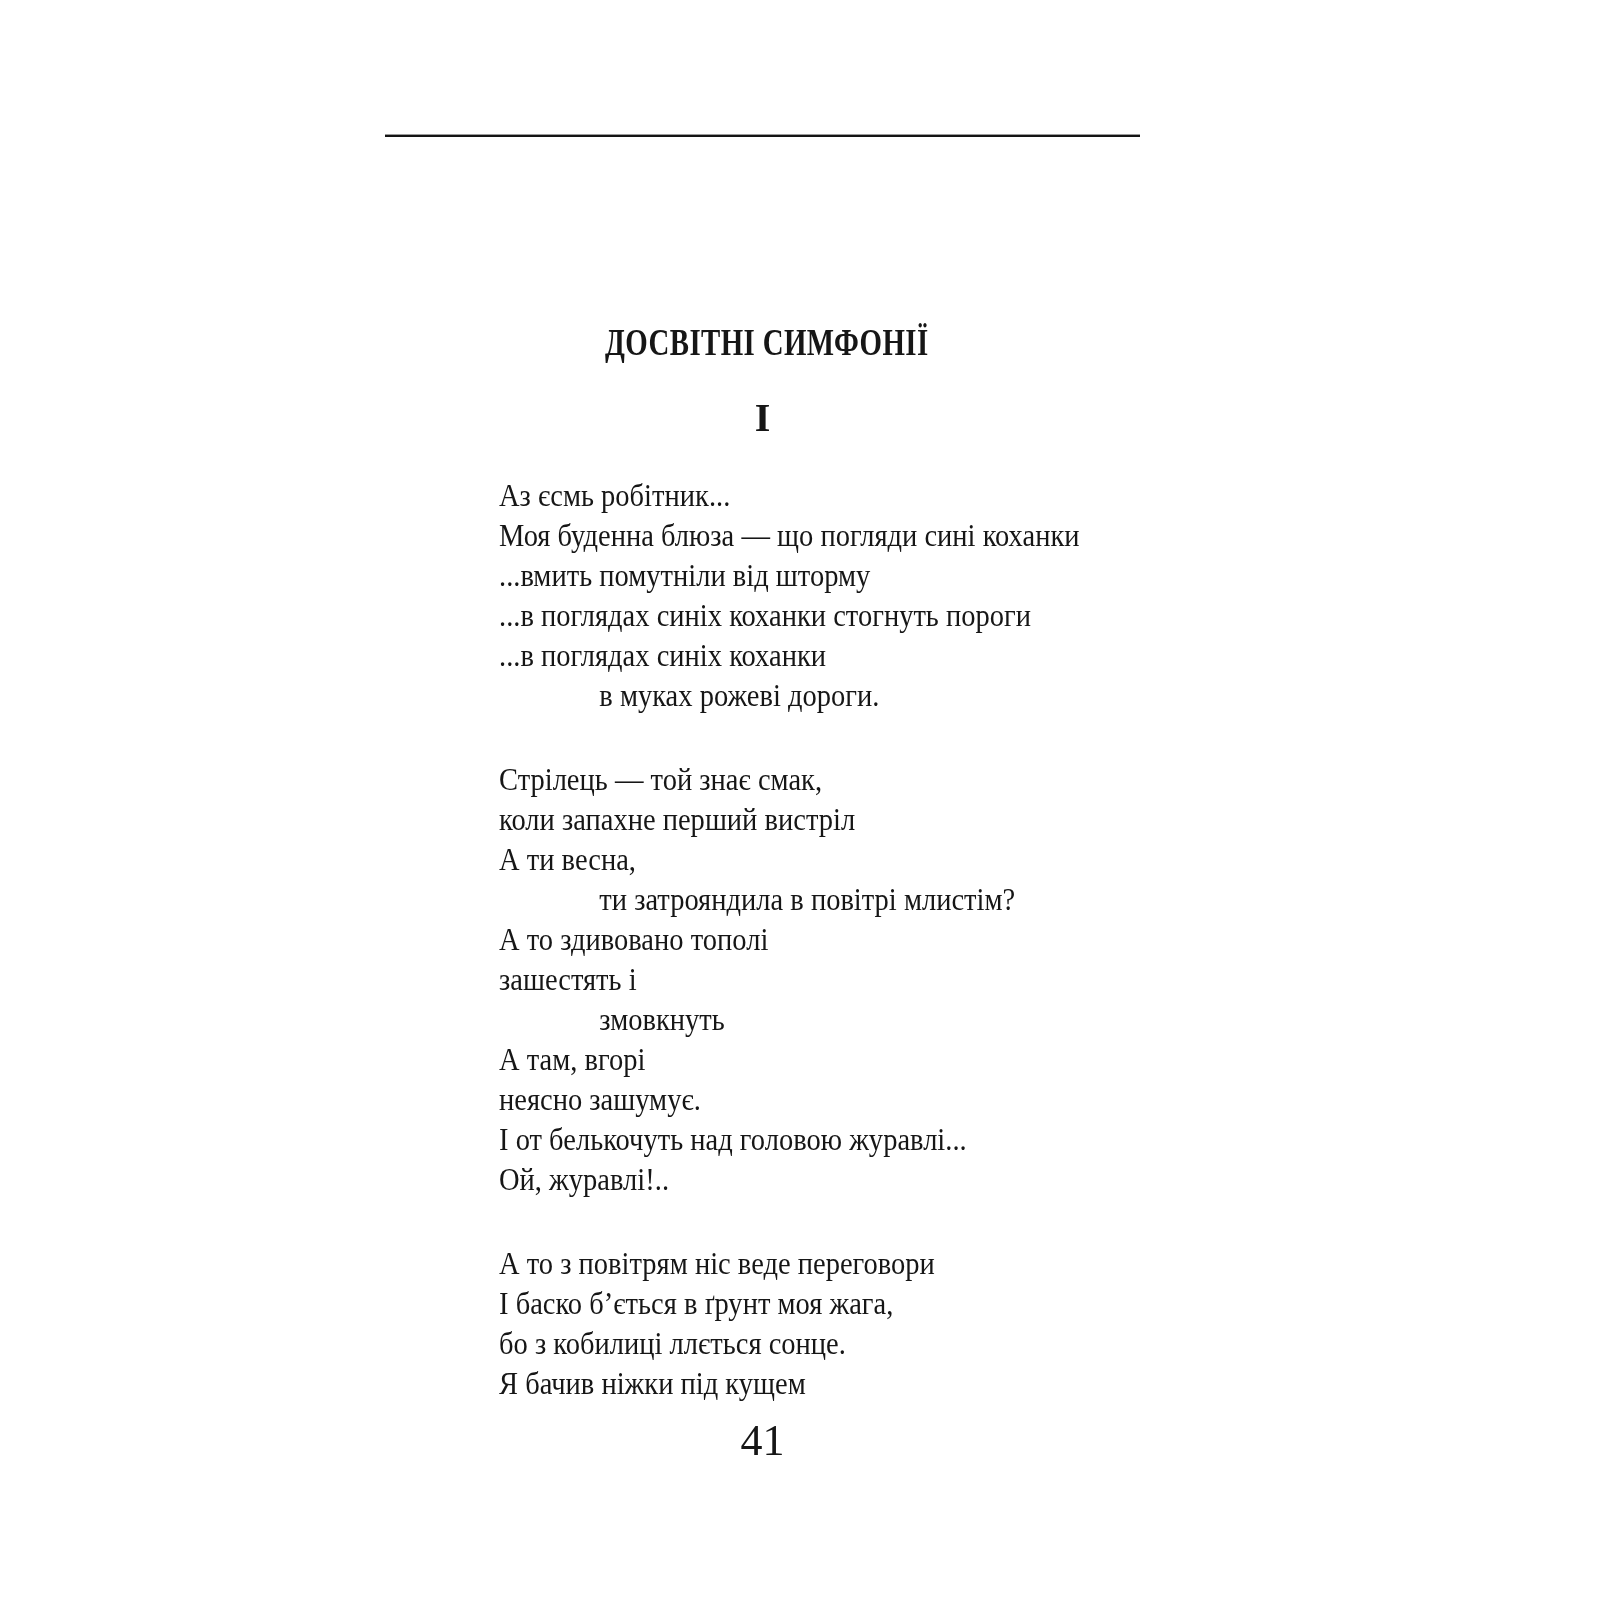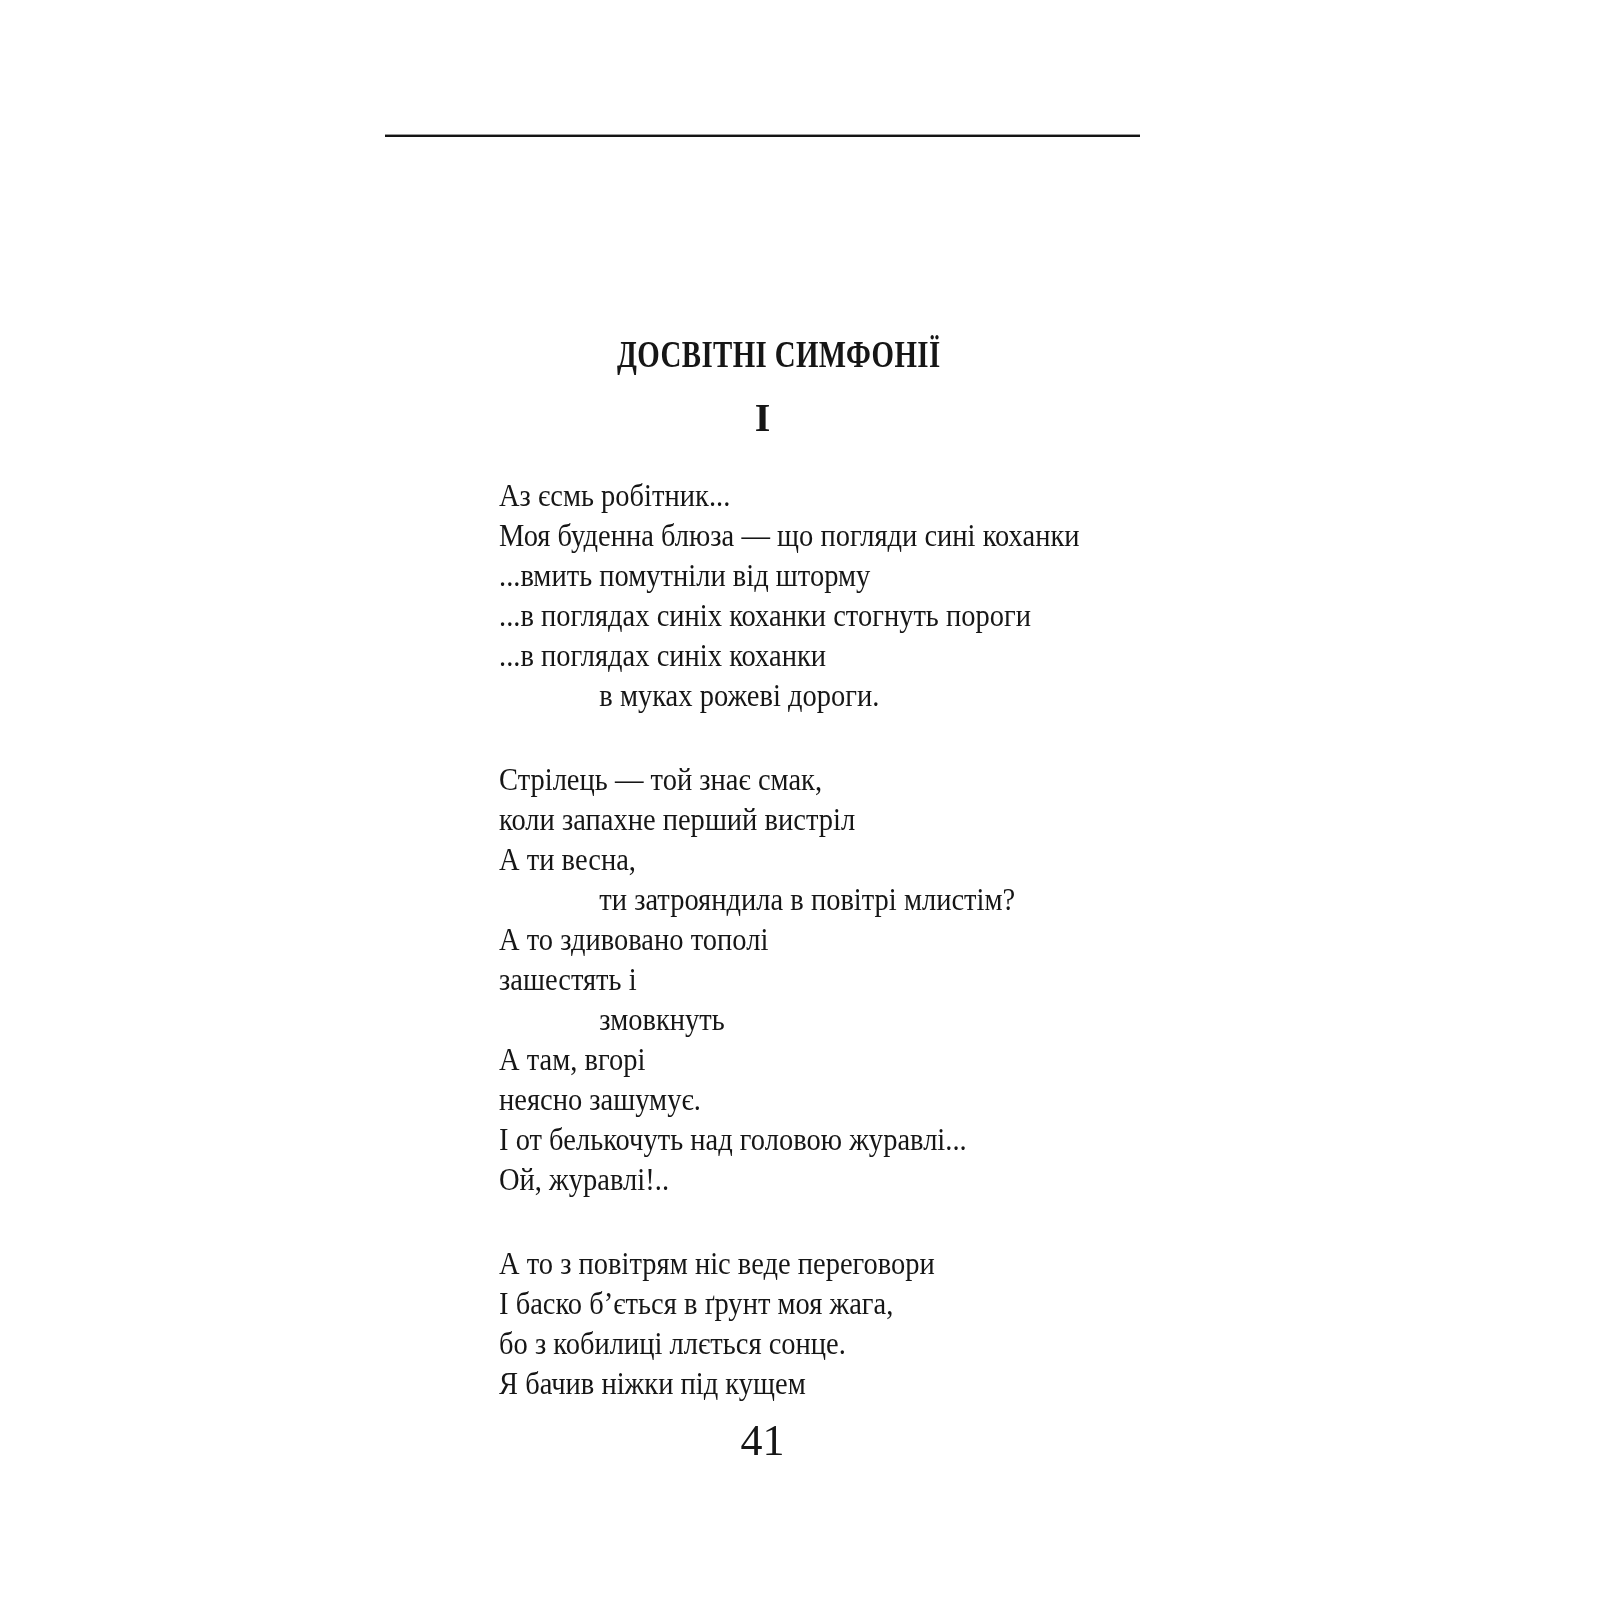--- a/index.html
+++ b/index.html
@@ -64,21 +64,21 @@
     font-size:44px;
     line-height:40px;
   }
 </style>
 </head>
 <body>
 
 <div class="page">
   <div class="rule"></div>
 
-  <h1 class="col-center title" style="margin:16px;"><span class="squeeze">ДОСВІТНІ СИМФОНІЇ</span></h1>
+  <h1 class="col-center title" style="margin:4px;"><span class="squeeze">ДОСВІТНІ СИМФОНІЇ</span></h1>
 
   <div class="col-center section">I</div>
 
   <div class="poem">
       <div class="stanza">
         <div class="line">Аз єсмь робітник...</div>
         <div class="line">Моя буденна блюза — що погляди сині коханки</div>
         <div class="line">...вмить помутніли від шторму</div>
         <div class="line">...в поглядах синіх коханки стогнуть пороги</div>
         <div class="line">...в поглядах синіх коханки</div>

